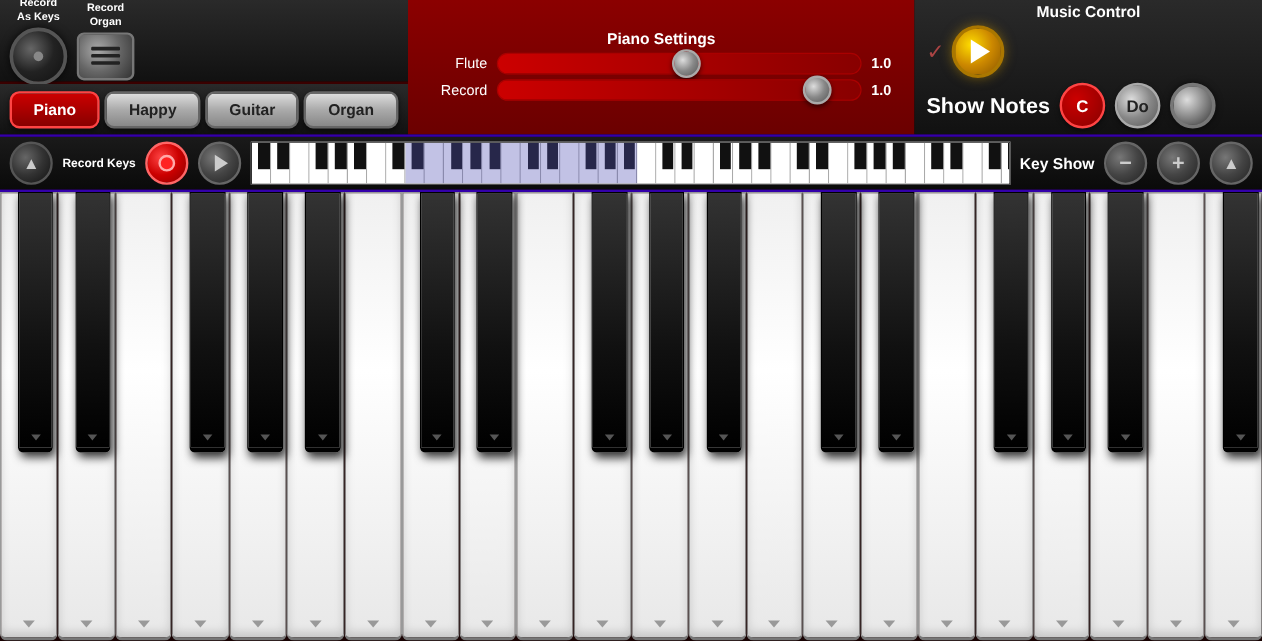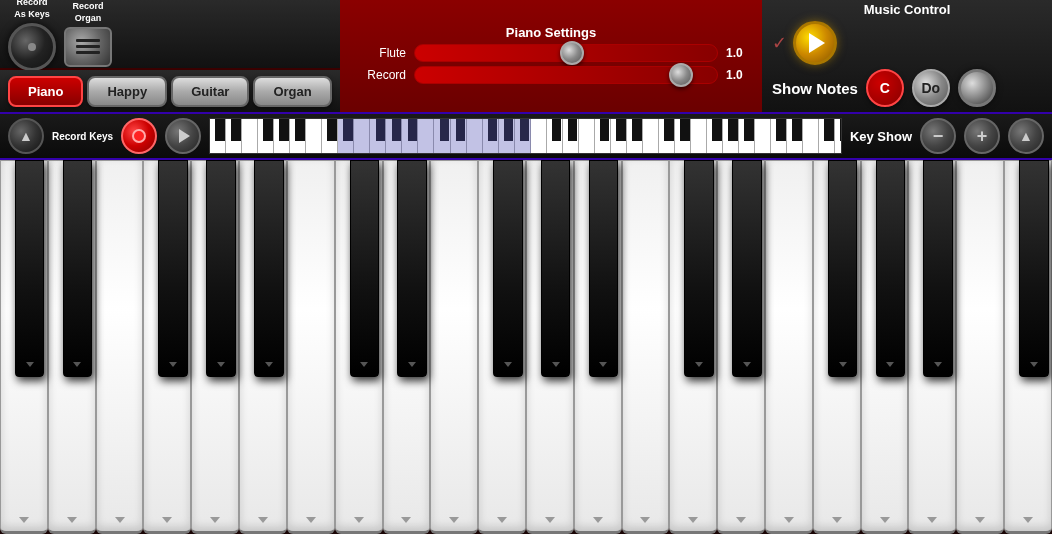--- a/index.html
+++ b/index.html
@@ -203,21 +203,21 @@
     }
 
     .show-notes-row {
       display: flex;
       align-items: center;
       gap: 8px;
       margin-top: 4px;
     }
     .show-notes-label {
       color: #fff;
-      font-size: 15px;
+      font-size: 18px;
       font-weight: bold;
     }
     .note-btn {
       width: 38px;
       height: 38px;
       border-radius: 50%;
       background: radial-gradient(circle at 35% 35%, #ddd, #888, #555);
       border: 2px solid #aaa;
       display: flex;
       align-items: center;

